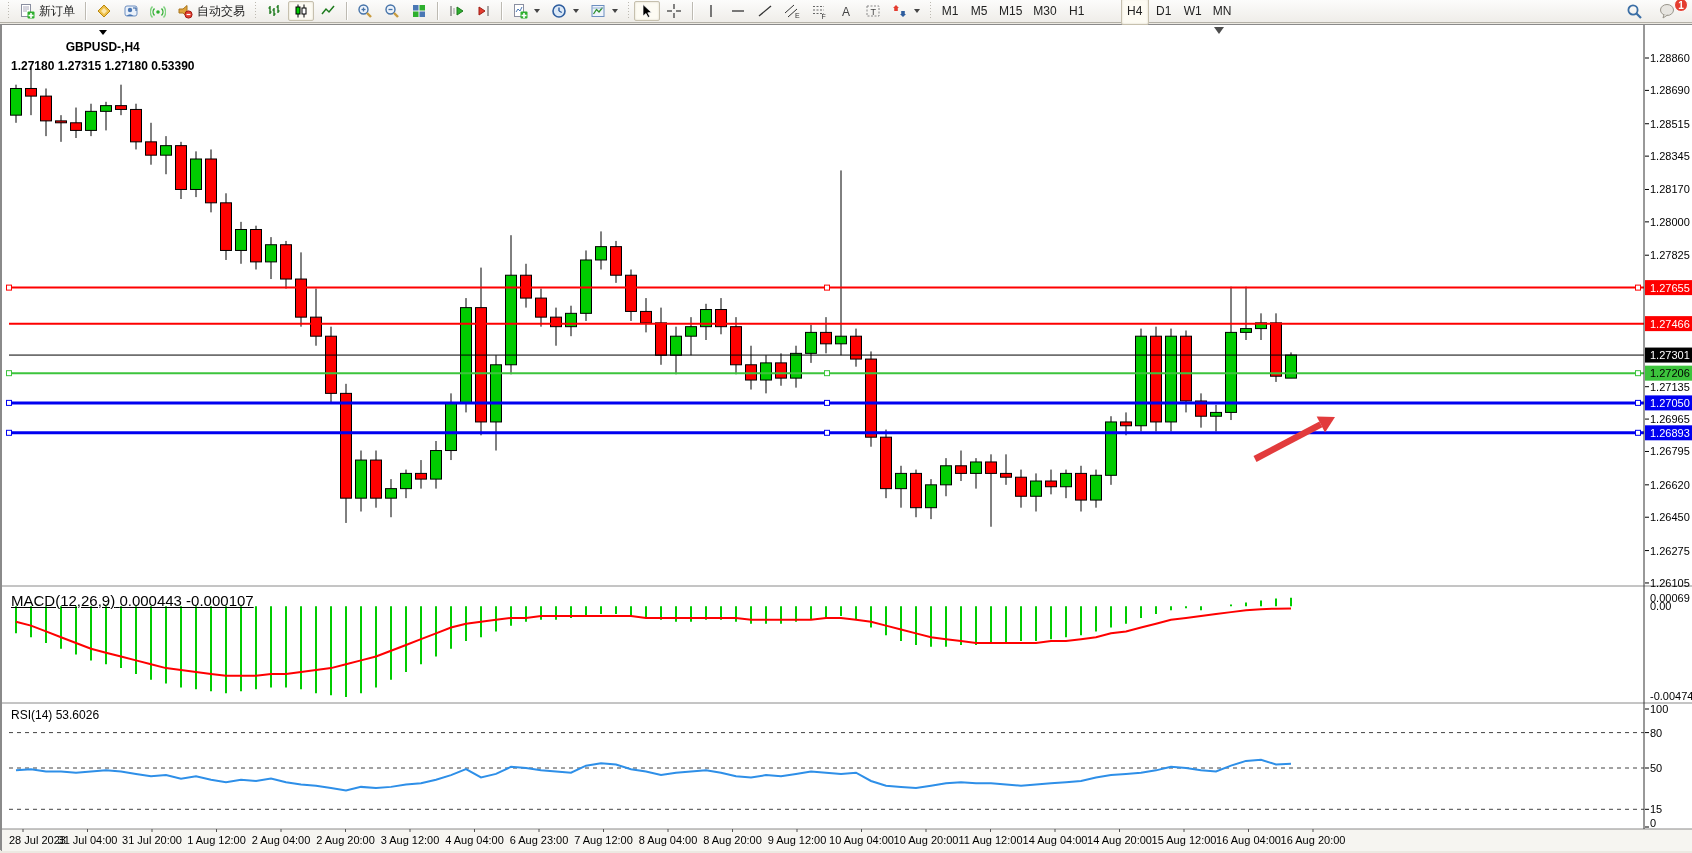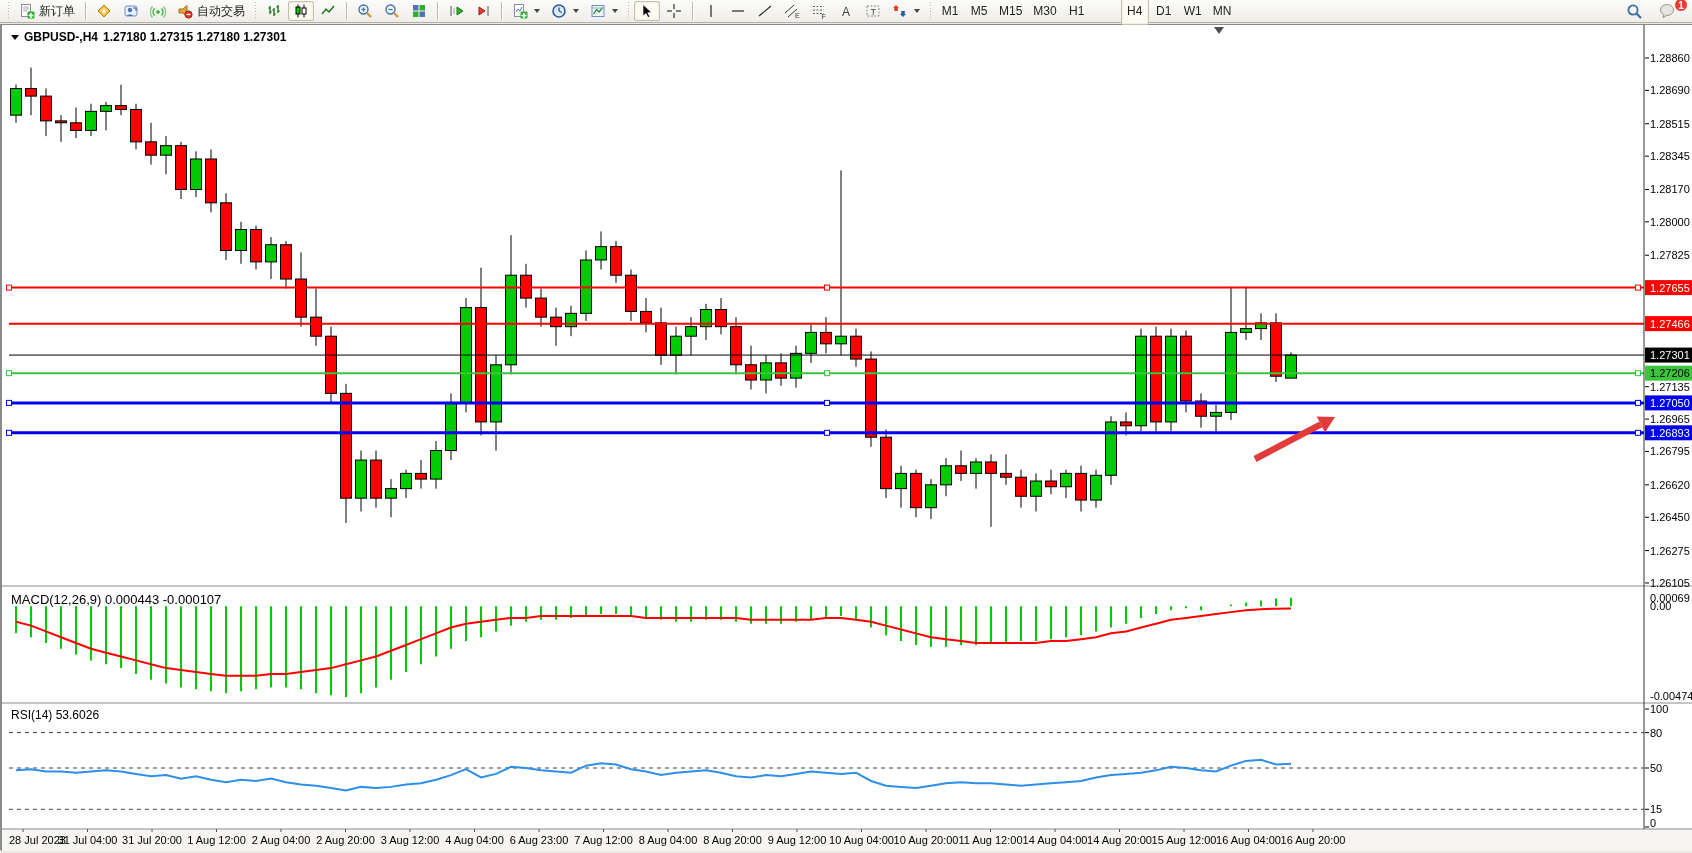--- a/index.html
+++ b/index.html
@@ -27,24 +27,24 @@
   .right-cluster { margin-left:auto; display:flex; align-items:center; gap:6px; padding-right:6px; }
   .chatwrap { position:relative; }
   .badge { position:absolute; top:-4px; right:-7px; min-width:14px; height:14px; border-radius:8px;
     background:#e43d30; color:#fff; font-size:10px; font-weight:bold; display:flex;
     align-items:center; justify-content:center; padding:0 3px; border:1px solid #fff; }
   
   .chartwin { position:absolute; top:24px; left:0; width:1692px; height:826px; background:#fff;
     border-top:1px solid #8a8a8a; border-left:1px solid #8a8a8a; }
   .chartwin svg { position:absolute; top:0; left:0; }
   .overlay-label { position:absolute; font-size:12px; color:#000; z-index:3; white-space:nowrap; }
-  .chart-title { left:10px; top:5px; font-weight:bold; display:flex; align-items:center; gap:5px; }
+  .chart-title { left:10px; top:5px; font-weight:bold; display:flex; align-items:center; gap:5px;flex-direction:column; }
   .sym-dd { width:0; height:0; border-left:4px solid transparent; border-right:4px solid transparent;
     border-top:5px solid #000; display:inline-block; }
-  .macd-label { left:10px; top:567px; font-size:13px; }
+  .macd-label { left:10px; top:567px; font-size:15px;text-decoration:underline; }
   .rsi-label  { left:10px; top:683px; font-size:12px; }
   .shift-marker { position:absolute; left:1213px; top:2px; width:0; height:0;
     border-left:5px solid transparent; border-right:5px solid transparent;
     border-top:7px solid #4d4d4d; z-index:3; }
 </style>
 </head>
 <body>
 
 <div class="toolbar">
   <div class="grip"></div>
@@ -746,21 +746,21 @@
         <line x1="1247.5" y1="804" x2="1247.5" y2="807" stroke="#555"></line>
         <text x="1247.5" y="819" font-size="11" font-family="&quot;Liberation Sans&quot;,sans-serif" fill="#000" text-anchor="middle">16 Aug 04:00</text>
         <line x1="1312" y1="804" x2="1312" y2="807" stroke="#555"></line>
         <text x="1312" y="819" font-size="11" font-family="&quot;Liberation Sans&quot;,sans-serif" fill="#000" text-anchor="middle">16 Aug 20:00</text>
       </g>
     </svg>
 
   <div class="overlay-label chart-title">
     <span class="sym-dd"></span>
     <span>GBPUSD-,H4</span>
-    <span>1.27180 1.27315 1.27180 1.27301</span>
+    <span>1.27180 1.27315 1.27180 0.53390</span>
   </div>
   <div class="overlay-label macd-label">
     <span>MACD(12,26,9)</span>
     <span>0.000443 -0.000107</span>
   </div>
   <div class="overlay-label rsi-label">
     <span>RSI(14)</span>
     <span>53.6026</span>
   </div>
   <div class="shift-marker"></div>

